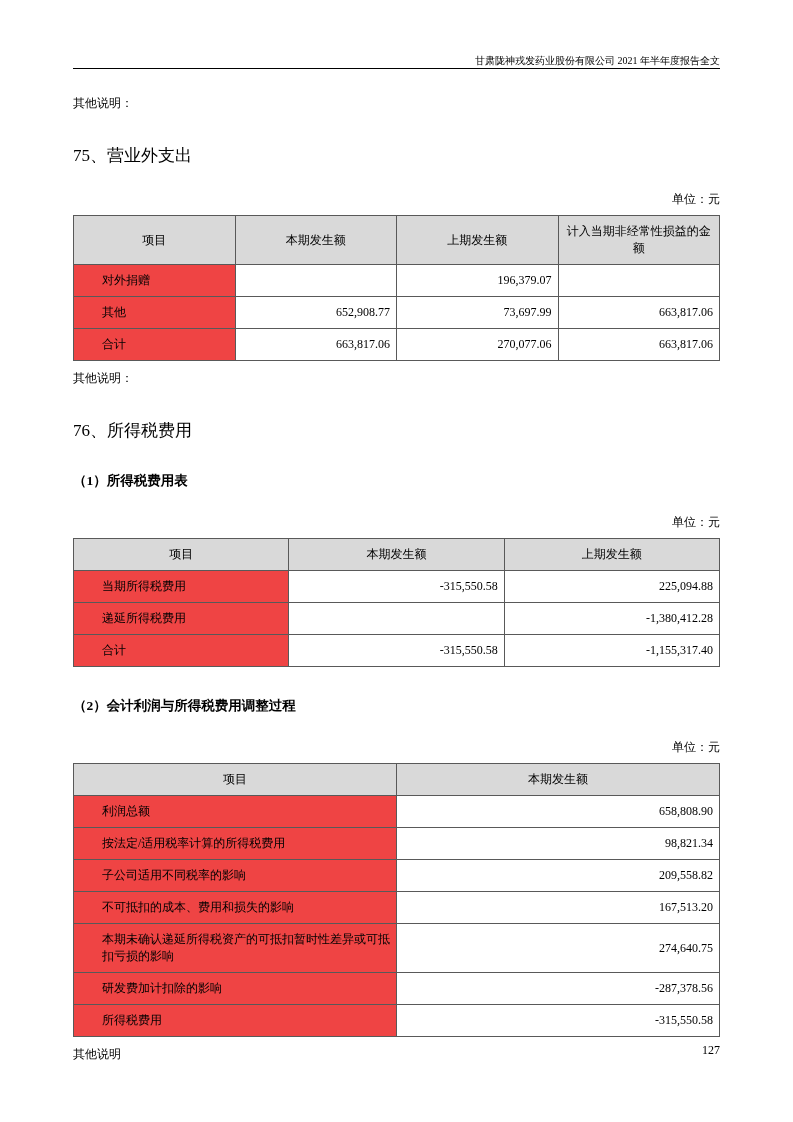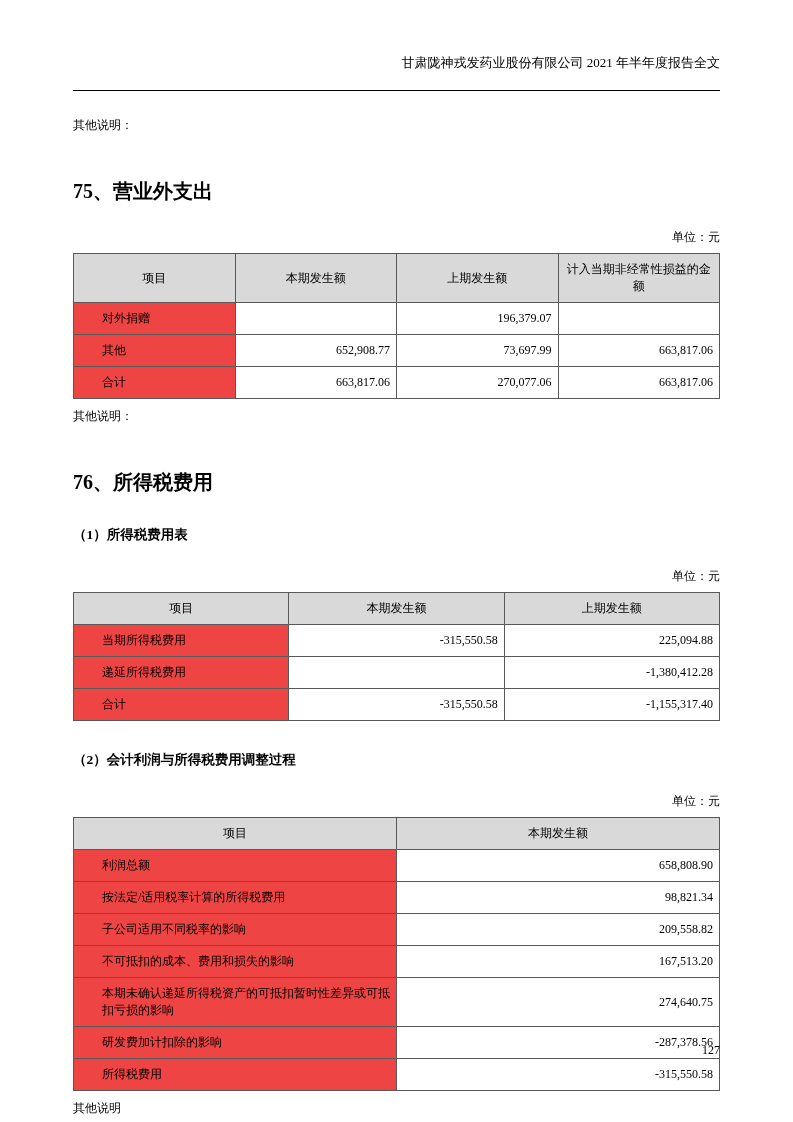--- a/index.html
+++ b/index.html
@@ -6,29 +6,29 @@
   html,body { background:#ffffff; }
   body {
     width:793px; height:1122px;
     font-family:"Liberation Serif","DejaVu Serif",serif;
     color:#000; position:relative; overflow:hidden;
   }
   .page { padding:54px 73px 0 73px; }
 
   .doc-header {
     text-align:right;
-    font-size:13px;
-    padding-bottom:18px;
+    font-size:10px;
+    padding-bottom:0;
     border-bottom:1px solid #000;
   }
 
   .note { font-size:12px; margin-top:26px; }
   .note.tight { margin-top:9px; }
 
-  h2.section-heading { font-size:20px; font-weight:bold; margin-top:44px; }
+  h2.section-heading { font-size:17px; font-weight:normal; margin-top:32px; }
   h3.sub-heading { font-size:13.5px; font-weight:bold; margin-top:30px; }
 
   .unit-label {
     font-size:12px; text-align:right;
     margin-top:24px; margin-bottom:7px;
   }
 
   table {
     width:100%; border-collapse:collapse; table-layout:fixed;
     font-size:12px;

